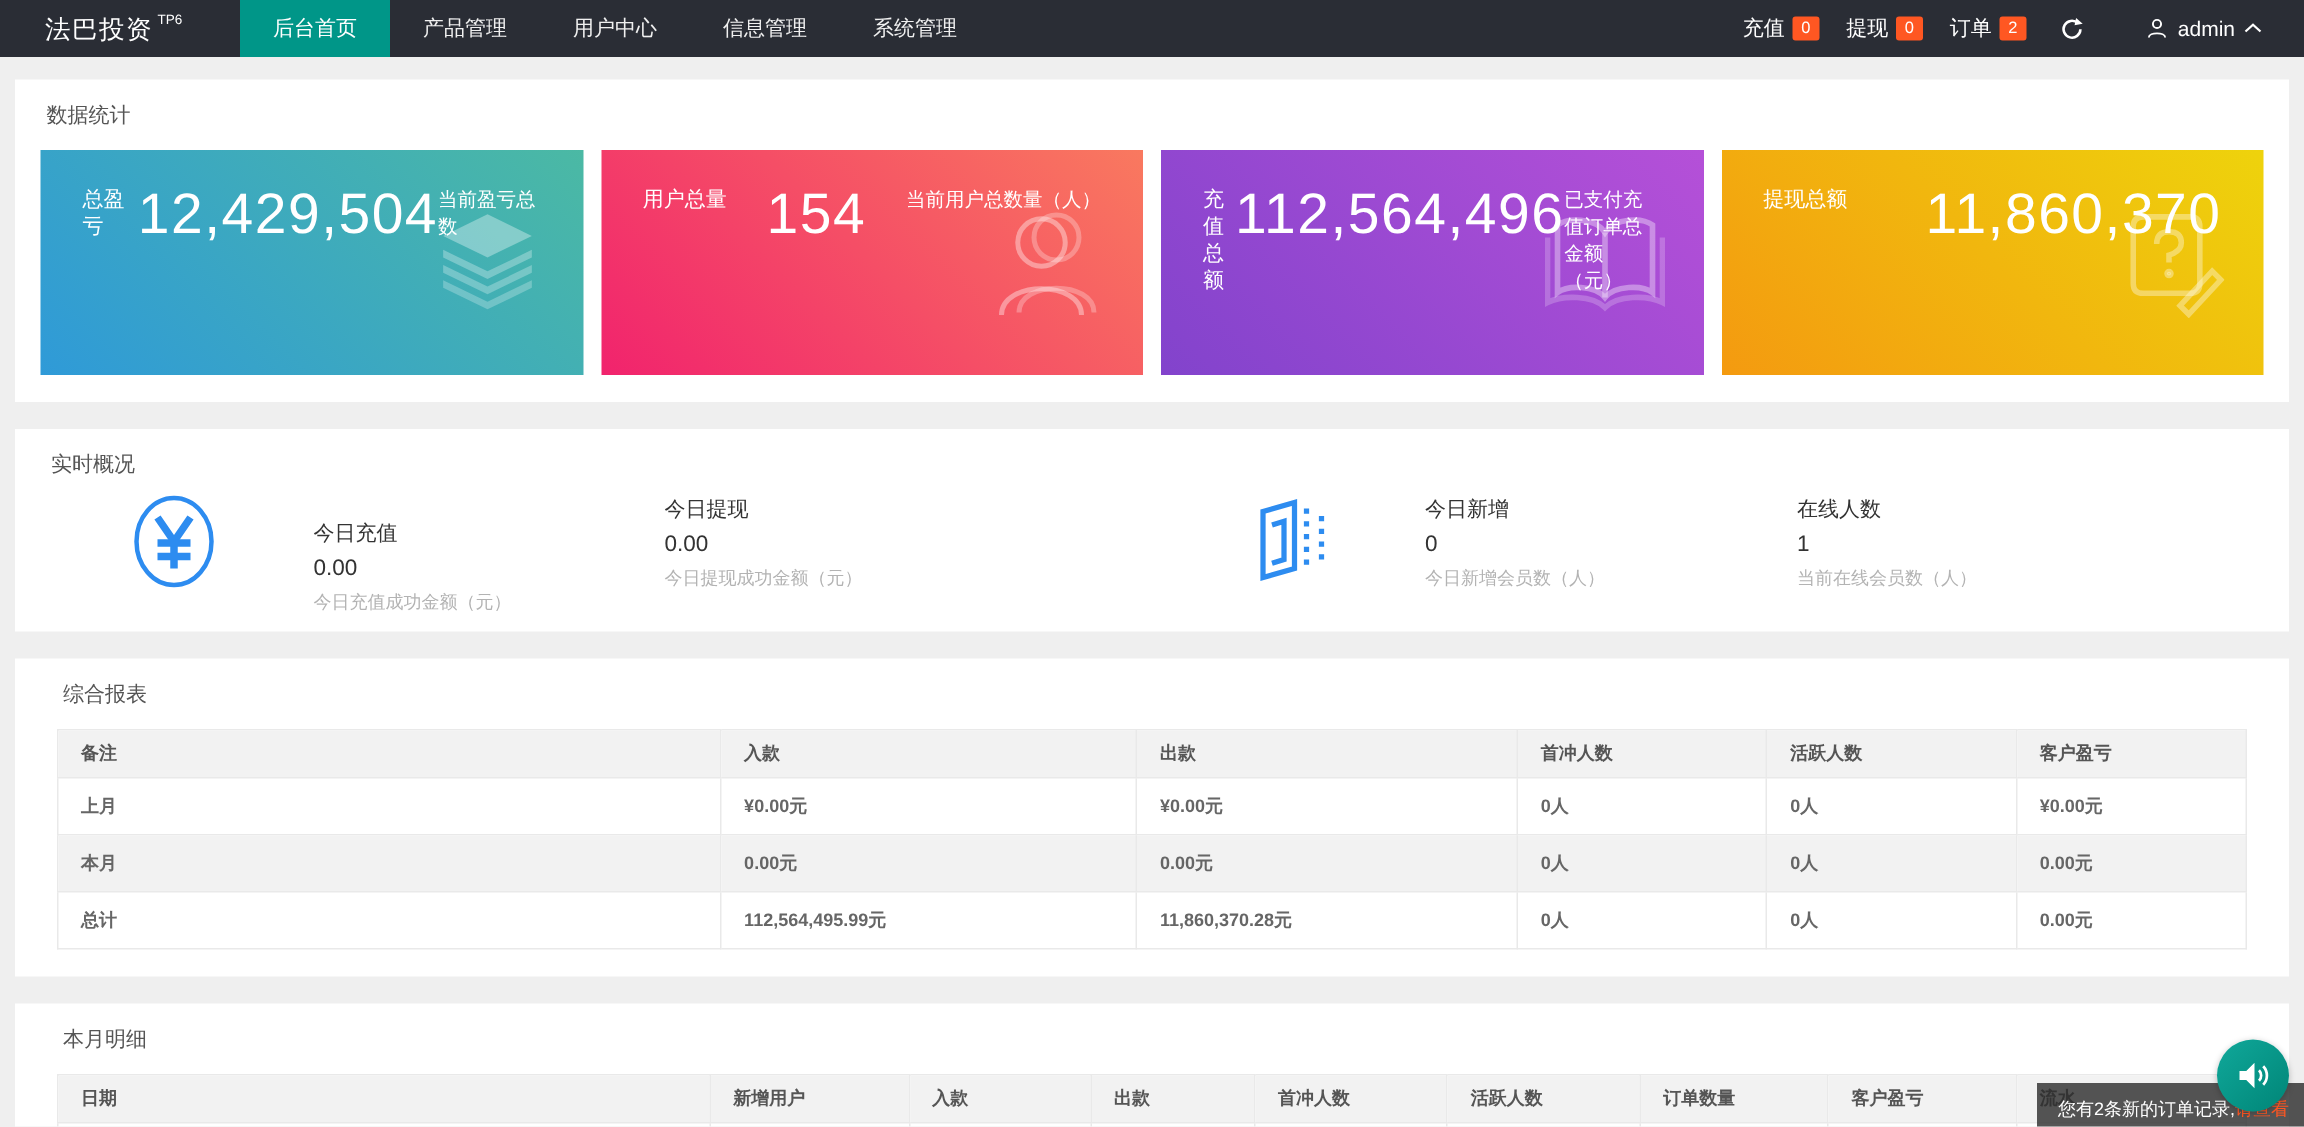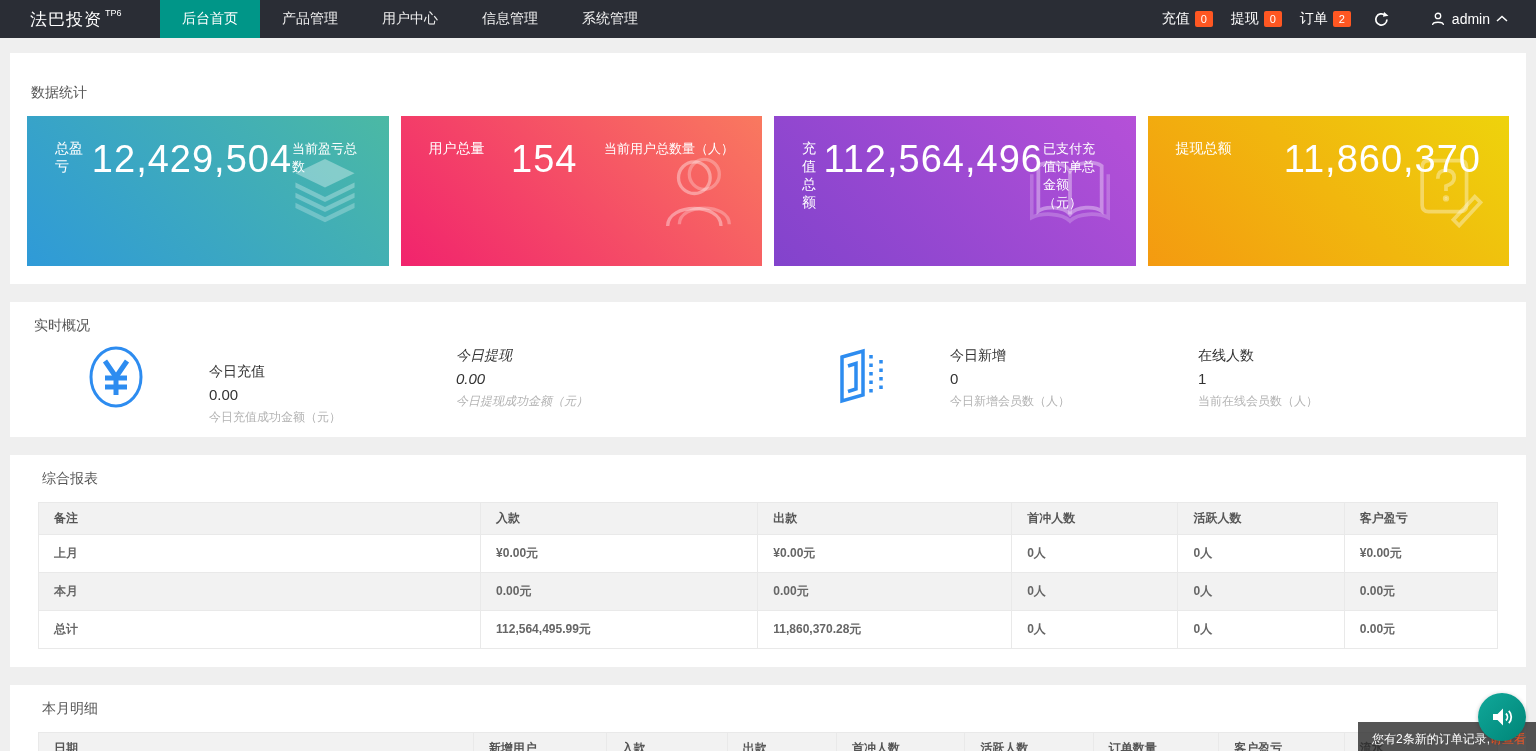--- a/index.html
+++ b/index.html
@@ -30,21 +30,21 @@
   .badge {
     display:inline-block; min-width:18px; text-align:center; margin-left:5px;
     background: var(--badge, #ff5722); color:#fff; font-size:11px;
     padding:2px 4px; border-radius:2px; line-height:12px;
   }
   .refresh-btn { margin:0 14px 0 4px; cursor:pointer; display:flex; align-items:center; }
   .user-menu { display:flex; align-items:center; gap:6px; padding:0 10px 0 26px; cursor:pointer; height:100%; }
   .user-name { font-size:14px; }
   
   .main { padding:15px 10px 0; }
-  .panel { background:#fff; margin-bottom:18px; padding:31px 17px 18px; }
+  .panel { background:#fff; margin-bottom:18px; padding:15px 17px 18px; }
   .panel-title { font-size:14px; color:#555; margin-bottom:14px; padding-left:4px; }
   
   .cards { display:grid; grid-template-columns:repeat(4,1fr); gap:12px; }
   .card {
     height:150px; color:#fff; padding:24px 28px; position:relative;
     display:flex; flex-direction:row; justify-content:space-between;
   }
   .card-label { font-size:14px; }
   .card-value { font-size:38px; line-height:1; letter-spacing:1px; }
   .card-desc { font-size:13px; }
@@ -214,21 +214,21 @@
         <path d="M17 42 H39"></path>
       </g>
     </svg>
 
     <div class="rt-group" style="left:199px;margin-top:16px;">
       <div class="rt-label">今日充值</div>
       <div class="rt-value">0.00</div>
       <div class="rt-desc">今日充值成功金额（元）</div>
     </div>
 
-    <div class="rt-group" style="left:446px;font-style:italic;">
+    <div class="rt-group" style="left:433px;">
       <div class="rt-label">今日提现</div>
       <div class="rt-value">0.00</div>
       <div class="rt-desc">今日提现成功金额（元）</div>
     </div>
 
     <svg class="rt-icon" style="left:820px; top:45px;" width="58" height="58" viewBox="0 0 58 58">
       <g fill="none" stroke="#2d8cf0" stroke-width="3.5">
         <polygon points="12,10 33,4 33,48 12,54"></polygon>
         <polyline points="18,19 26,16.5 26,42 18,44.5"></polyline>
       </g>

